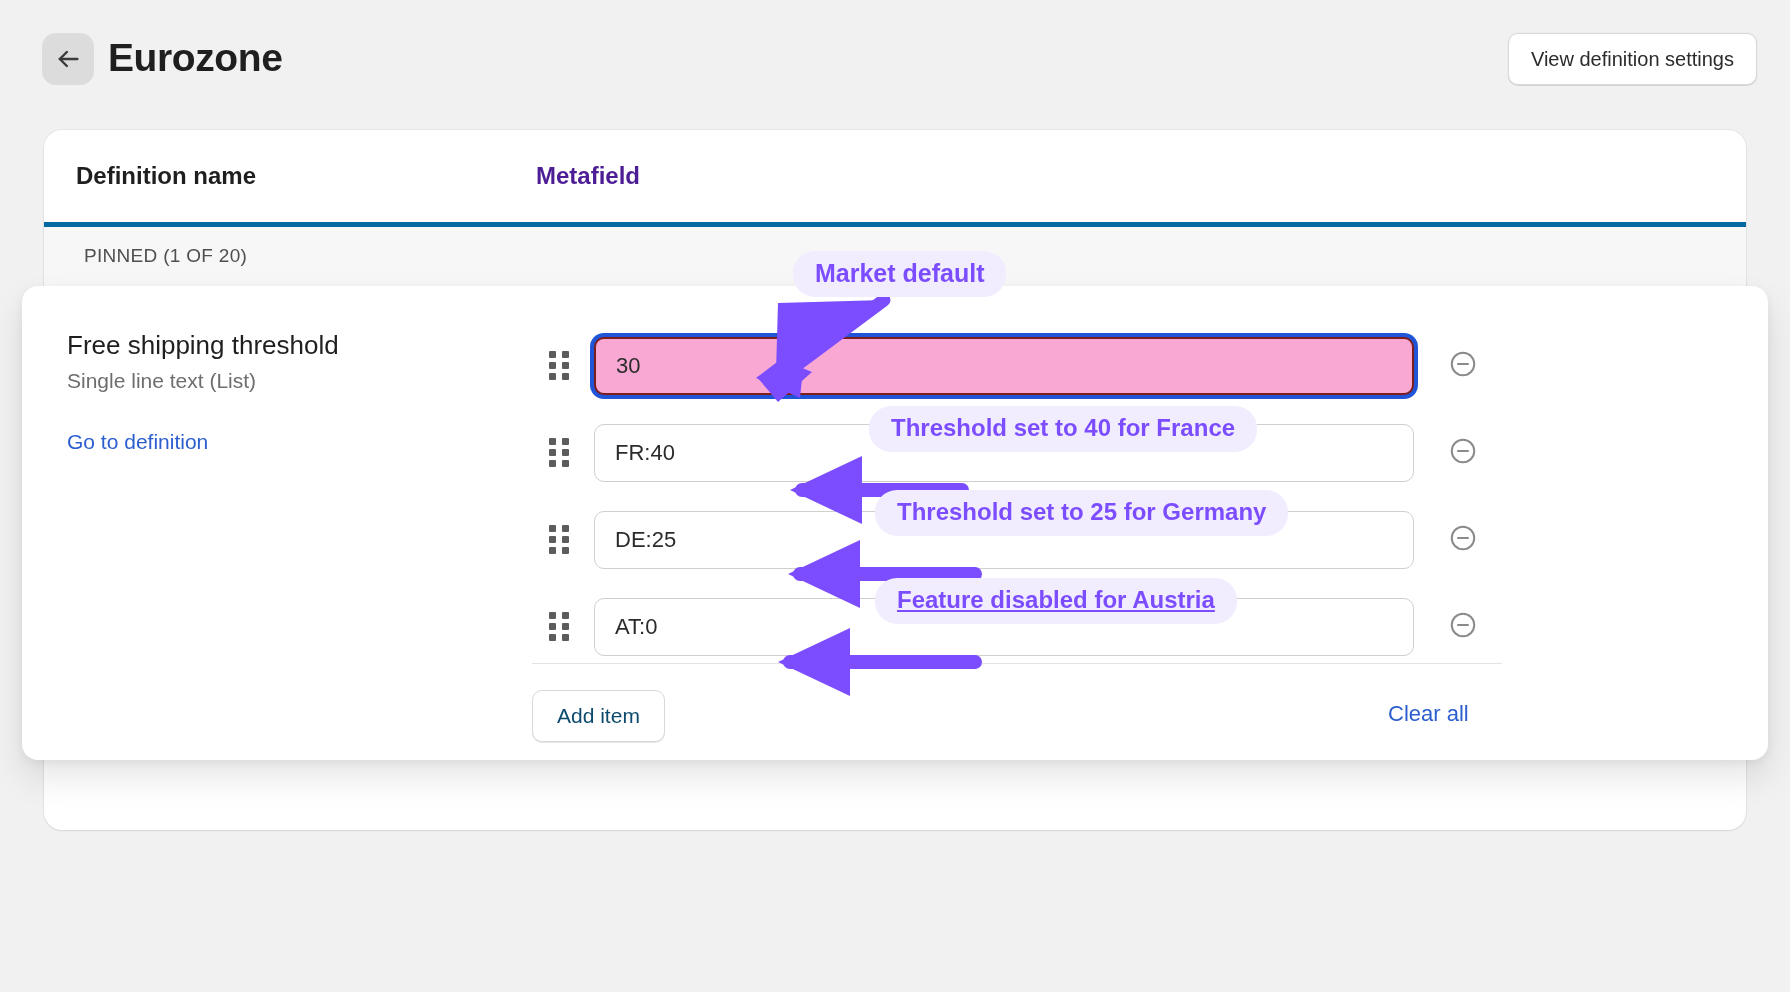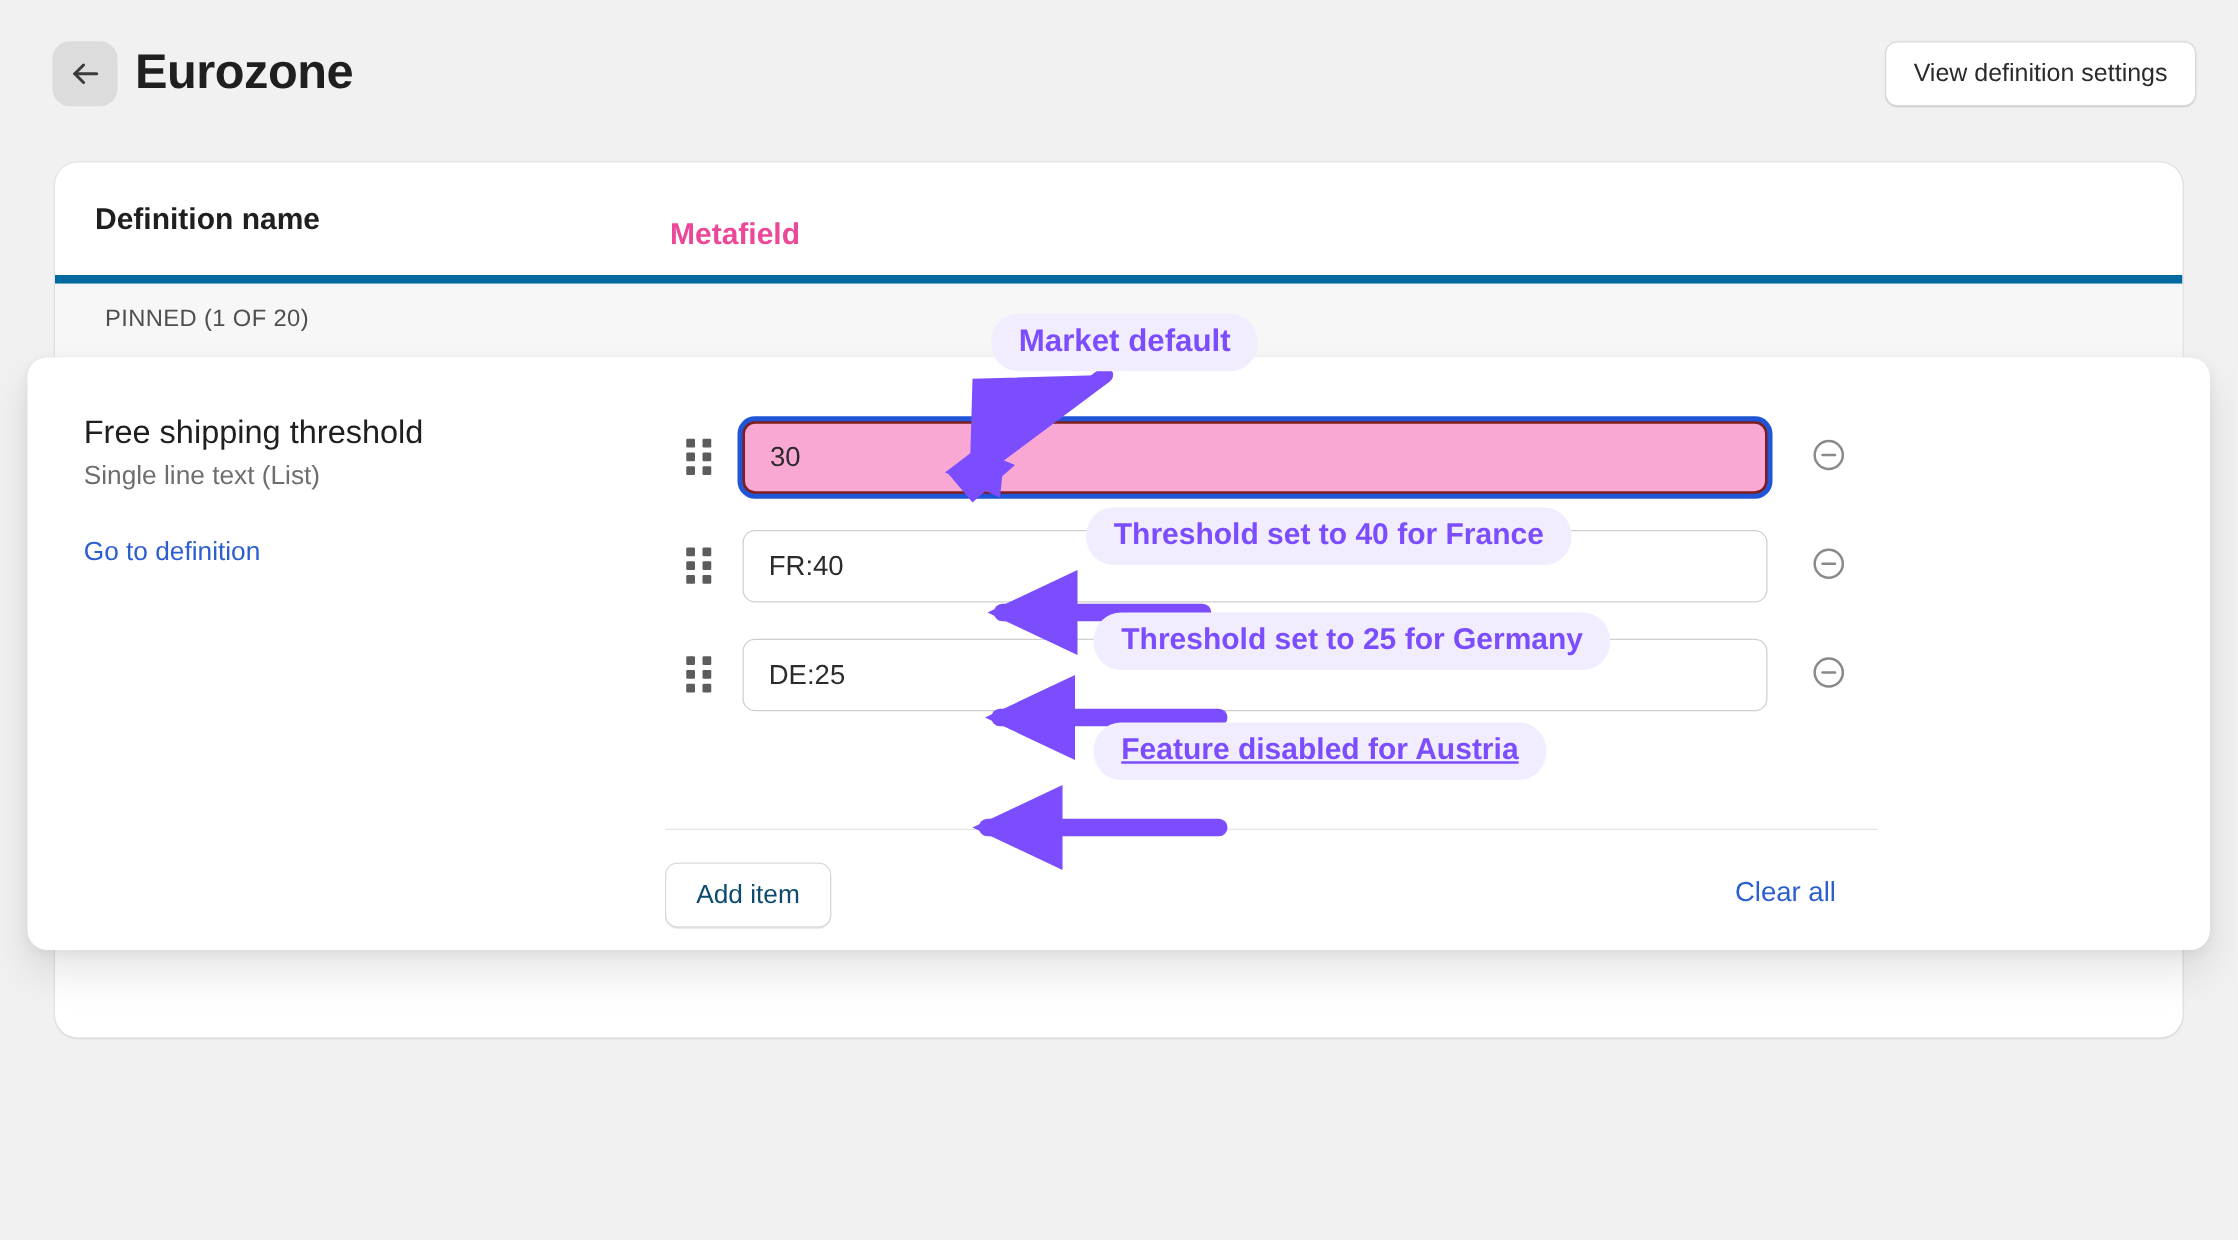--- a/index.html
+++ b/index.html
@@ -43,29 +43,29 @@
   .card {
     position: absolute; left: 44px; top: 130px;
     width: 1702px; height: 700px;
     background: #ffffff;
     border-radius: 18px;
     box-shadow: 0 1px 2px rgba(0,0,0,0.08), 0 0 0 1px rgba(0,0,0,0.04);
     overflow: hidden;
   }
   .card-head {
     position: relative; height: 97px;
-    border-bottom: 7px solid #0369a1;
+    border-bottom: 5px solid #0369a1;
   }
   .col-def-name {
     position: absolute; left: 32px; top: 32px;
     font-size: 24px; font-weight: 700; color: #1f1f1f;
   }
   .col-metafield {
-    position: absolute; left: 492px; top: 44px;
-    font-size: 24px; font-weight: 700; color: #ec4899;
+    position: absolute; left: 492px; top: 32px;
+    font-size: 24px; font-weight: 700; color: #4c1d95;
   }
   .pinned-row {
     position: relative; height: 62px;
     background: #f7f7f7; border-bottom: 1px solid #e9e9e9;
   }
   .pinned-label {
     position: absolute; left: 40px; top: 18px;
     font-size: 19px; font-weight: 400; color: #4f4f4f;
     letter-spacing: 0.3px;
   }
@@ -271,20 +271,41 @@
         <button class="remove-btn">
           <span>
             <svg width="30" height="30" viewBox="0 0 24 24" fill="none" stroke="#8a8a8a" stroke-width="1.6" stroke-linecap="round">
               <circle cx="12" cy="12" r="9"></circle>
               <line x1="8" y1="12" x2="16" y2="12"></line>
             </svg>
           </span>
         </button>
       </div>
 
+      <div class="value-row">
+        <div class="drag-handle">
+          <i></i>
+            <i></i>
+            <i></i>
+            <i></i>
+            <i></i>
+            <i></i>
+        </div>
+        <div class="field-wrap">
+          <div class="field">AT:0</div>
+        </div>
+        <button class="remove-btn">
+          <span>
+            <svg width="30" height="30" viewBox="0 0 24 24" fill="none" stroke="#8a8a8a" stroke-width="1.6" stroke-linecap="round">
+              <circle cx="12" cy="12" r="9"></circle>
+              <line x1="8" y1="12" x2="16" y2="12"></line>
+            </svg>
+          </span>
+        </button>
+      </div>
 
     </div>
 
     <div class="divider"></div>
     <button class="add-item-btn">Add item</button>
     <a class="clear-all">Clear all</a>
   </div>
 
   <svg class="arrow-layer" viewBox="0 0 1790 992" xmlns="http://www.w3.org/2000/svg">
 

